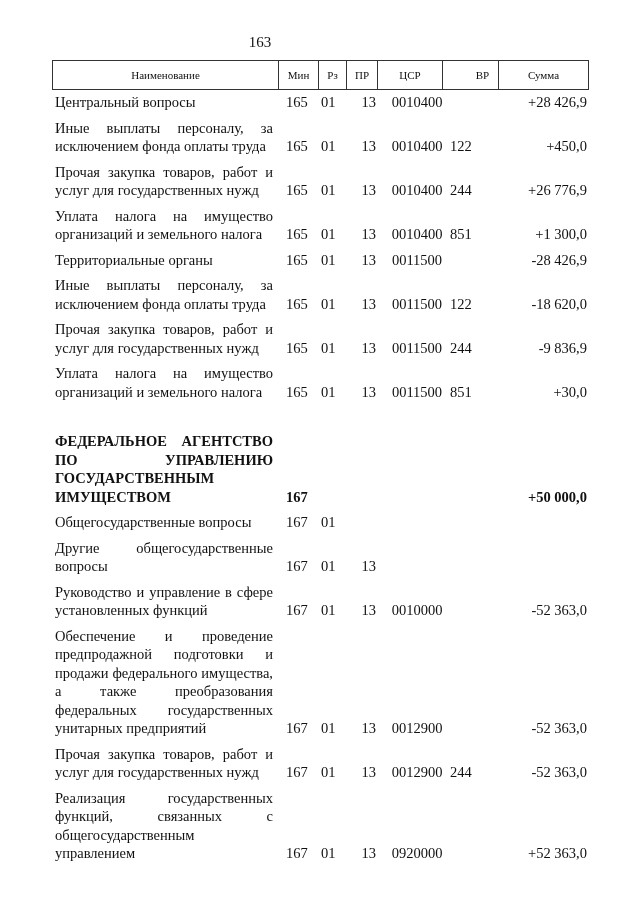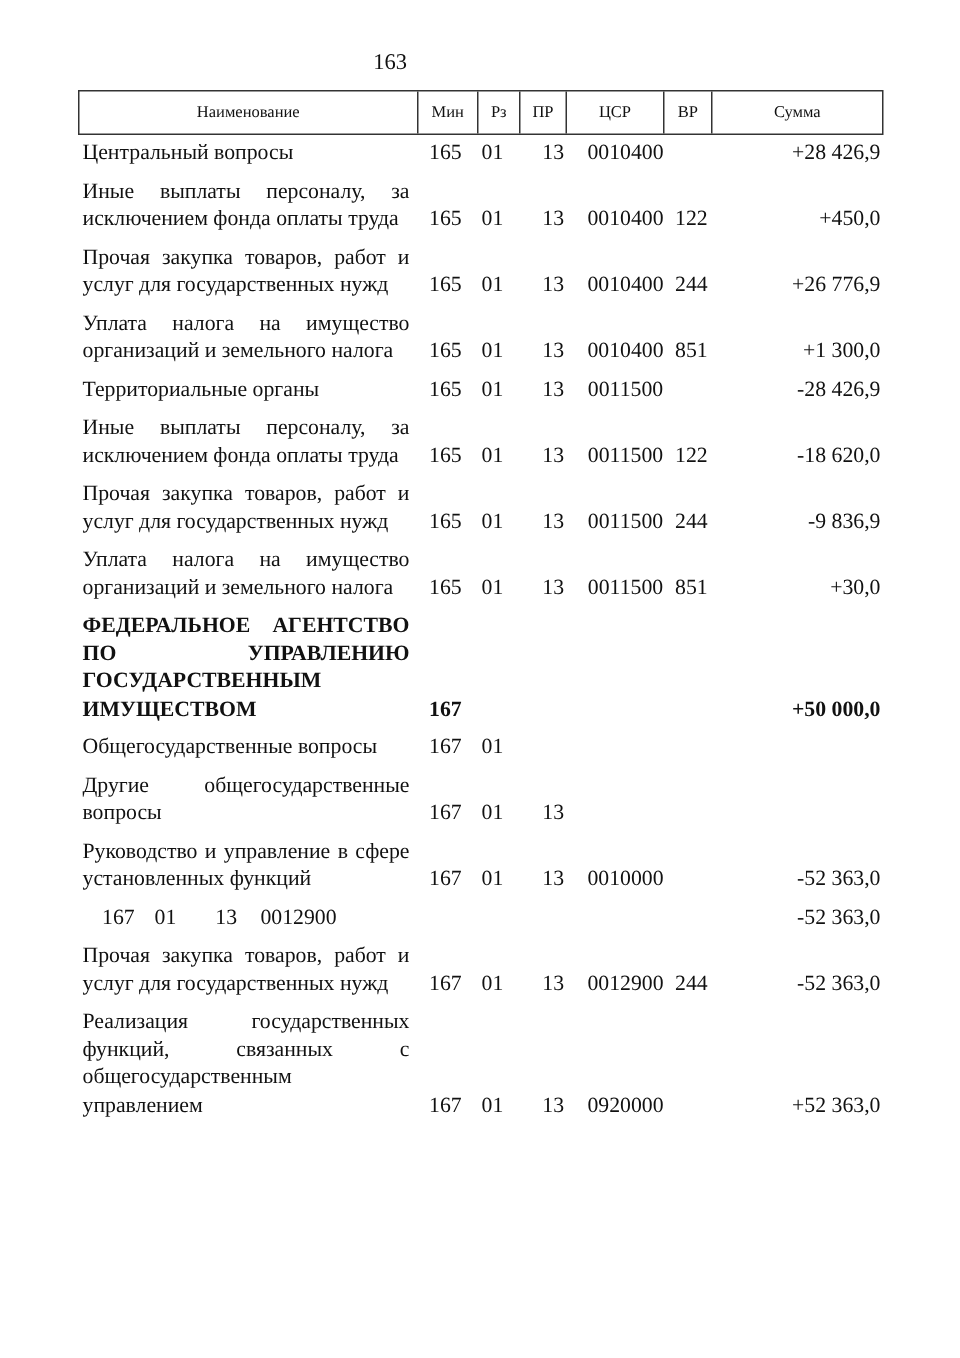--- a/index.html
+++ b/index.html
@@ -8,35 +8,35 @@
   .page-num { position:absolute; top:34px; left:0; width:520px; text-align:center; font-size:15px; }
   .hdr { position:absolute; top:60px; left:52px; width:537px; height:30px;
          border:1px solid #333; box-sizing:border-box; display:flex; }
   .hdr > div { box-sizing:border-box; border-right:1px solid #333; text-align:center; line-height:28px; font-size:11px; }
   .hdr > div:last-child { border-right:none; }
   .c-name { width:226px; }
   .c-min  { width:40px; }
   .c-rz   { width:28px; }
   .c-pr   { width:31px; }
   .c-csr  { width:65px; }
-  .c-vr   { width:32px; }
+  .c-vr   { width:32px;margin-left:24px; }
   .c-sum  { flex:1; }
 
   .rows { position:absolute; top:93px; left:55px; width:532px; }
   .row { display:flex; align-items:flex-end; margin-bottom:7px; line-height:18.5px; }
   .row .name { width:218px; text-align:justify; text-align-last:left; hyphens:none; }
   .row .name.bold { font-weight:bold; }
   .row .f { white-space:nowrap; }
   .row .min { width:33px; margin-left:13px; text-align:left; }
   .row .rz  { width:28px; text-align:left; padding-left:2px; }
   .row .pr  { width:27px; text-align:right; }
   .row .csr { width:66px; padding-left:8px; text-align:center; }
   .row .vr  { width:30px; text-align:left; }
   .row .sum { flex:1; text-align:right; padding-right:0; }
-  .row .bold { font-weight:bold; }
+  .row .bold { font-weight:bold;margin-top:24px; }
 </style>
 </head>
 <body>
 
 <div class="page-num">163</div>
 
 <div class="hdr">
   <div class="c-name">Наименование</div>
   <div class="c-min">Мин</div>
   <div class="c-rz">Рз</div>
@@ -149,20 +149,21 @@
   <div class="row">
     <div class="name">Руководство и управление в сфере установленных функций</div>
     <div class="f min">167</div>
     <div class="f rz">01</div>
     <div class="f pr">13</div>
     <div class="f csr">0010000</div>
     <div class="f vr"></div>
     <div class="f sum">-52 363,0</div>
   </div>
   <div class="row">
+    <div class="name">Обеспечение и проведение предпродажной подготовки и продажи федерального имущества, а также преобразования федеральных государственных унитарных предприятий</div>
     <div class="f min">167</div>
     <div class="f rz">01</div>
     <div class="f pr">13</div>
     <div class="f csr">0012900</div>
     <div class="f vr"></div>
     <div class="f sum">-52 363,0</div>
   </div>
   <div class="row">
     <div class="name">Прочая закупка товаров, работ и услуг для государственных нужд</div>
     <div class="f min">167</div>

